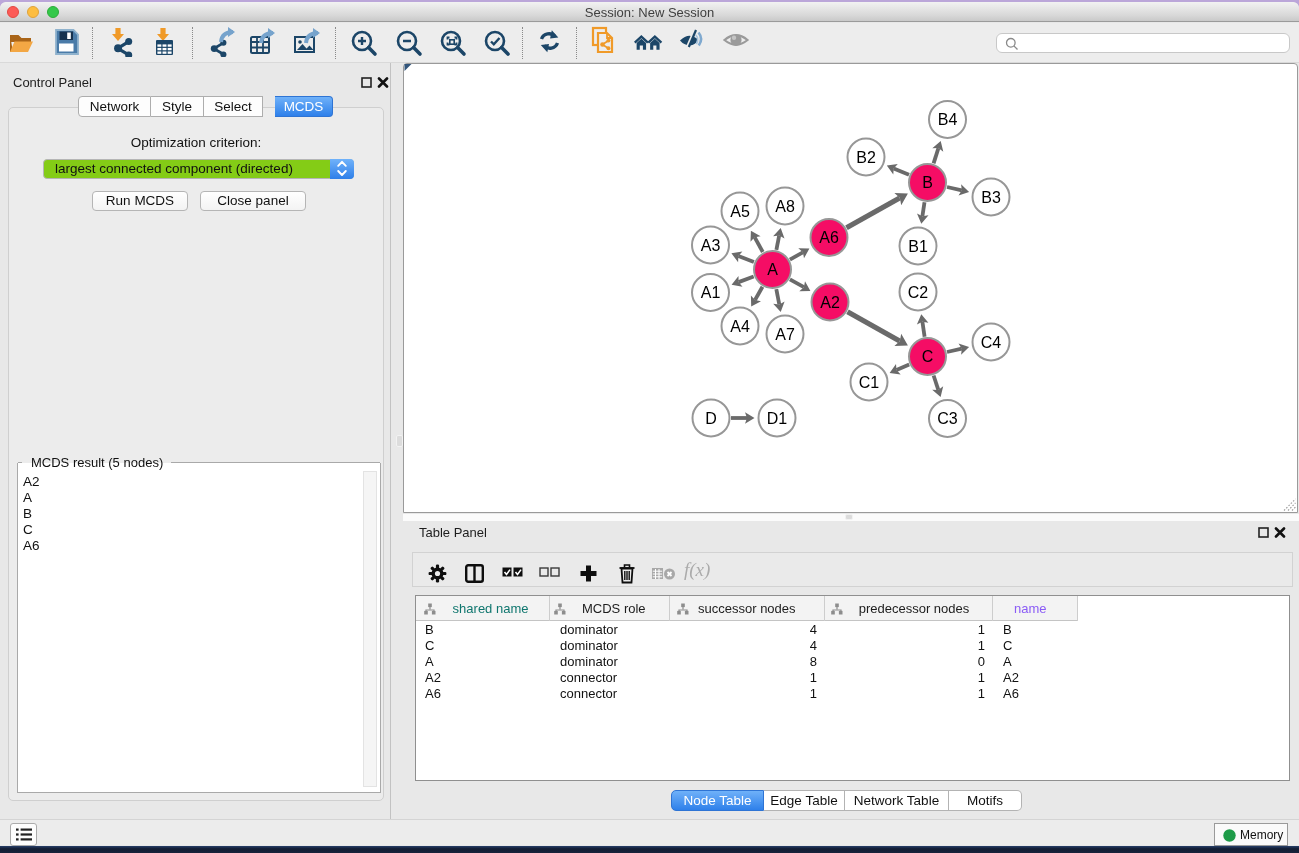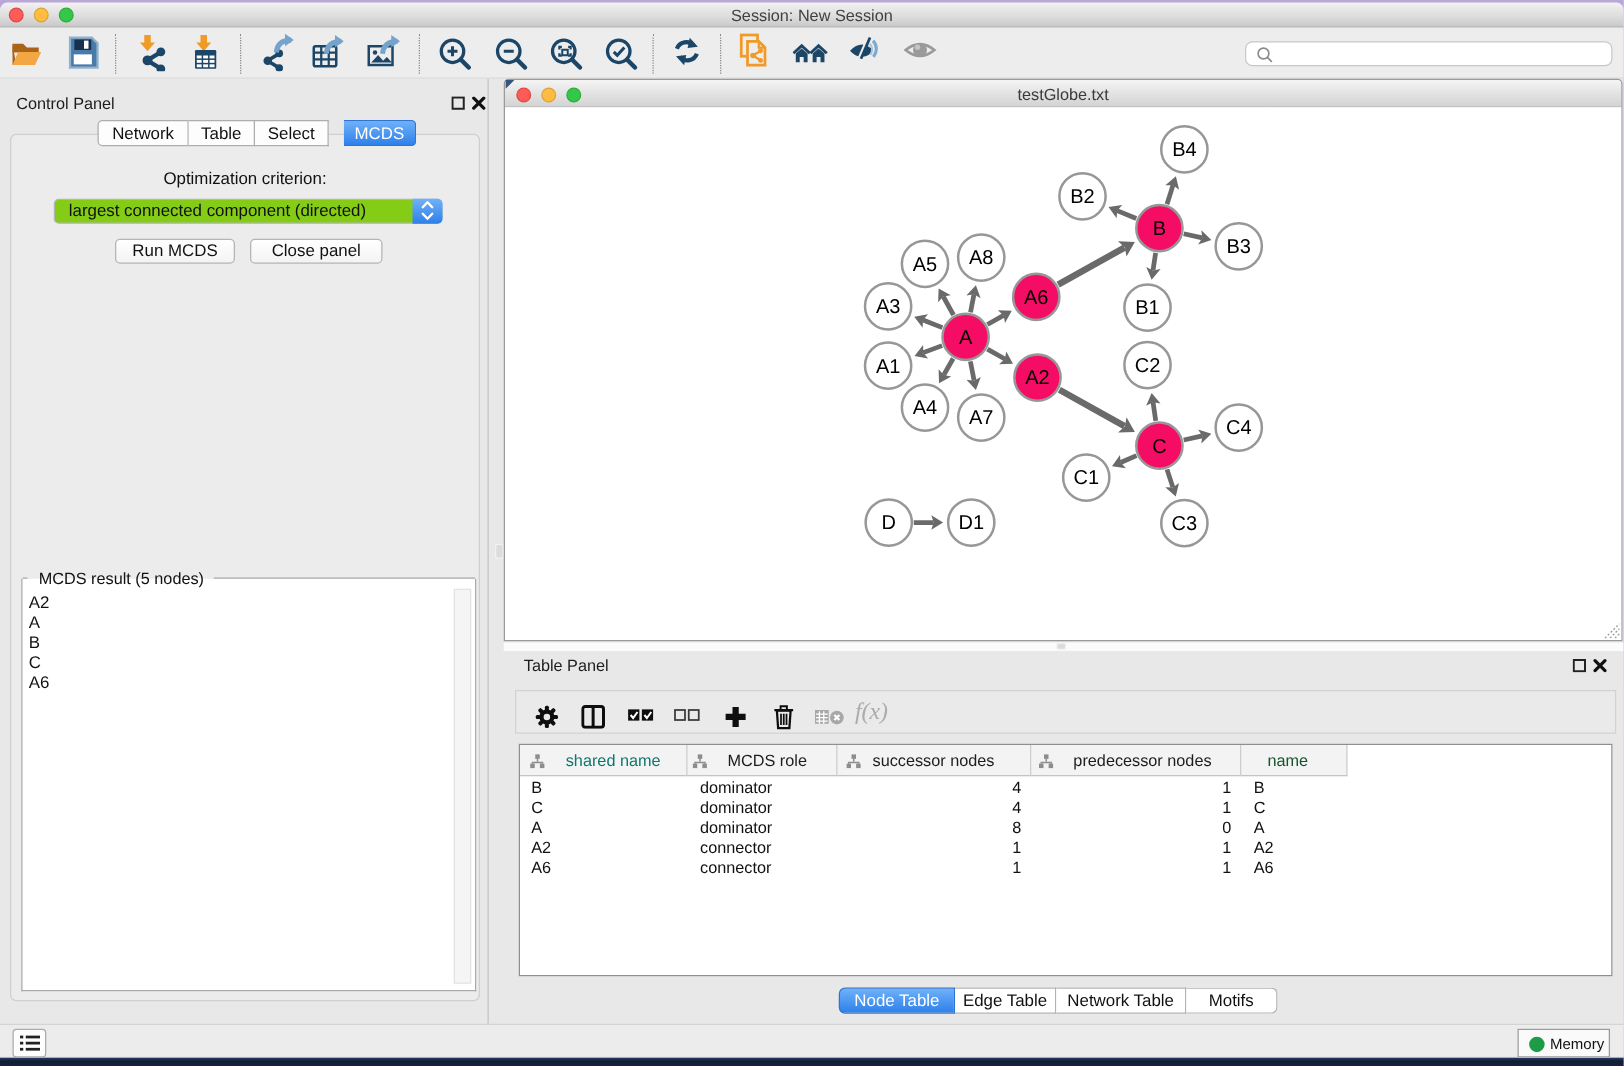--- a/index.html
+++ b/index.html
@@ -233,21 +233,21 @@
   <div id="cpanel">
     <div class="hdr">Control Panel</div>
     <svg class="abs" style="left:361px;top:14px" width="11" height="11" viewBox="0 0 11 11">
         <rect x="1" y="1" width="9" height="9" fill="none" stroke="#222" stroke-width="1.6"></rect>
       </svg>
       <svg class="abs" style="left:377px;top:14px" width="12" height="11" viewBox="0 0 12 11">
         <path d="M2 1.5 L10 9.5 M10 1.5 L2 9.5" stroke="#111" stroke-width="2.6" stroke-linecap="round"></path>
       </svg>
     <div class="tabs" style="left:78px;top:33px;align-items:center;">
       <div class="tab" style="width:73px;">Network</div>
-      <div class="tab" style="width:53px;">Table</div>
+      <div class="tab" style="width:53px;">Style</div>
       <div class="tab" style="width:59px;">Select</div>
       <div class="tab sel" style="width:58px;">MCDS</div>
     </div>
     <div id="cpbody">
       <div id="optlabel">Optimization criterion:</div>
       <div id="combo">largest connected component (directed)<div class="step">
             <svg class="abs" style="left:5px;top:1px" width="14" height="17" viewBox="0 0 14 17">
               <path d="M3.2 5.8 L7 1.8 L10.8 5.8 M3.2 11 L7 15 L10.8 11" stroke="#fff" stroke-width="1.9" fill="none" stroke-linecap="round" stroke-linejoin="round"></path>
             </svg>
           </div></div>
@@ -259,26 +259,20 @@
           <div class="leg">MCDS result (5 nodes)</div>
         <div class="items">A2<br>A<br>B<br>C<br>A6</div>
         <div class="scroll"></div>
       </div>
     </div>
   </div>
   <div id="nwin">
     <svg class="abs" style="left:0px;top:0px;z-index:4" width="8" height="8" viewBox="0 0 8 8">
         <path d="M0.5 0 L7.5 0 L0.5 7 z" fill="#33567c"></path>
       </svg>
-    <div id="nwtitle">
-      <div class="tl" style="left:9px;top:6px;background:#fc5b57;border:1px solid #e14942;"></div>
-      <div class="tl" style="left:29px;top:6px;background:#fdbd40;border:1px solid #dfa23a;"></div>
-      <div class="tl" style="left:49px;top:6px;background:#34c84a;border:1px solid #2dac39;"></div>
-      <div class="t">testGlobe.txt</div>
-    </div>
     <div id="nwbody">
       <svg class="abs" style="left:879px;top:412px" width="13" height="13" viewBox="0 0 13 13">
       <g stroke="#9b9b9b" stroke-width="1.1" stroke-dasharray="1.6,1.6">
       <line x1="1" y1="12.5" x2="12.5" y2="1"></line>
             <line x1="5" y1="12.5" x2="12.5" y2="5"></line>
             <line x1="9" y1="12.5" x2="12.5" y2="9"></line>
           </g>
         </svg>
       <svg width="894" height="425" viewBox="0 0 894 425" style="position:absolute;left:0;top:0">
 <line x1="349.7" y1="190.5" x2="334.6" y2="196.1" stroke="#6a6a6a" stroke-width="3.8"></line>
@@ -456,21 +450,21 @@
 <svg class="abs" style="left:415px;top:7px" width="12" height="12" viewBox="0 0 12 12">
             <g fill="#8d8d8d">
               <rect x="4.2" y="0.5" width="3.6" height="3.6"></rect>
               <rect x="0.2" y="7.9" width="3.6" height="3.6"></rect>
               <rect x="7.9" y="7.9" width="3.6" height="3.6"></rect>
               <path d="M6 4 v2.2 M2 8 v-1 h8 v1 M2 7 h8" stroke="#8d8d8d" stroke-width="1.2" fill="none"></path>
             </g>
           </svg>
 <div class="abs" style="left:442.7px;top:5px;font-size:13px;color:#1d1d1d;">predecessor nodes</div>
 <div class="hcol" style="left:577.5px;width:84.0px;"></div>
-<div class="abs" style="left:598px;top:5px;font-size:13px;color:#14532d;">name</div>
+<div class="abs" style="left:598px;top:5px;font-size:13px;color:#8b5cf6;">name</div>
       </div>
       <div class="cell" style="left:9px;top:26px;">B</div>
 <div class="cell" style="left:144px;top:26px;">dominator</div>
 <div class="cell" style="left:301px;width:100px;top:26px;text-align:right;">4</div>
 <div class="cell" style="left:469px;width:100px;top:26px;text-align:right;">1</div>
 <div class="cell" style="left:587px;top:26px;">B</div>
 <div class="cell" style="left:9px;top:42px;">C</div>
 <div class="cell" style="left:144px;top:42px;">dominator</div>
 <div class="cell" style="left:301px;width:100px;top:42px;text-align:right;">4</div>
 <div class="cell" style="left:469px;width:100px;top:42px;text-align:right;">1</div>

